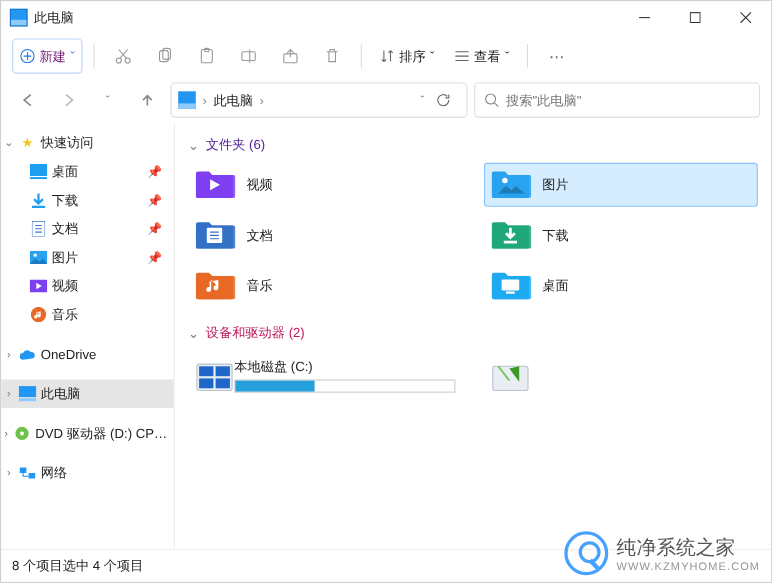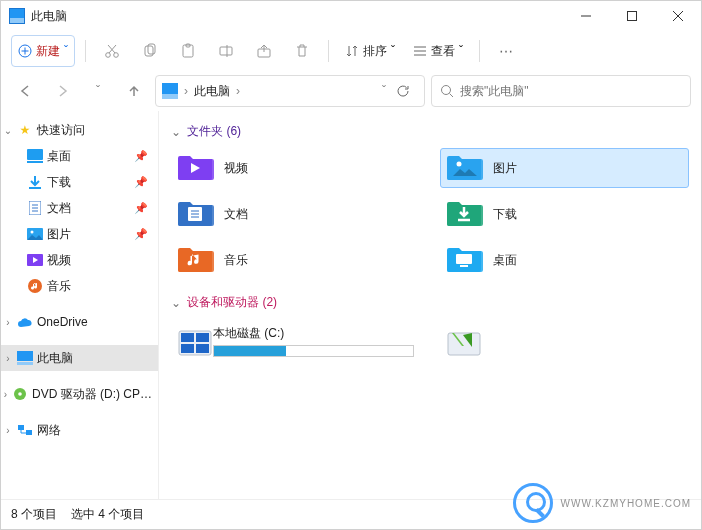--- a/index.html
+++ b/index.html
@@ -7,21 +7,21 @@
   .titlebar{height:30px;display:flex;align-items:center;padding:0 0 0 8px}
   .titlebar .icon{width:16px;height:16px;background:#2196f3;border:1px solid #1976d2;margin-right:6px;position:relative}
   .titlebar .icon::after{content:"";position:absolute;left:0;bottom:0;width:100%;height:5px;background:#90caf9}
   .titlebar .title{flex:0 0 auto}
   .titlebar .spacer{flex:1}
   .winbtn{width:46px;height:30px;display:flex;align-items:center;justify-content:center;color:#444}
   .winbtn svg{width:10px;height:10px}
   .toolbar{height:40px;display:flex;align-items:center;padding:0 10px;gap:6px}
   .tbtn{height:32px;min-width:32px;display:flex;align-items:center;justify-content:center;border-radius:4px;color:#666;padding:0 6px;gap:4px}
   .tbtn.primary{border:1px solid #bcd6f5;color:#1a73e8}
-  .tbtn.primary .txt{color:#b91c1c}
+  .tbtn.primary .txt{color:#701a75}
   .vsep{width:1px;height:22px;background:#ddd;margin:0 4px}
   .addressbar{height:40px;display:flex;align-items:center;padding:4px 10px;gap:6px}
   .navbtn{width:30px;height:30px;display:flex;align-items:center;justify-content:center;color:#888}
   .breadcrumb{flex:1;height:32px;border:1px solid #ddd;border-radius:4px;display:flex;align-items:center;padding:0 6px;gap:6px}
   .refresh{width:30px;height:30px;display:flex;align-items:center;justify-content:center;color:#666;margin-left:-4px}
   .searchbox{width:260px;height:32px;border:1px solid #ddd;border-radius:4px;display:flex;align-items:center;padding:0 8px;gap:6px;color:#888}
   .searchbox input{border:none;outline:none;flex:1;color:#888;background:transparent}
   .body{position:absolute;top:110px;bottom:30px;left:0;right:0;display:flex}
   .sidebar{width:158px;border-right:1px solid #eee;overflow:hidden;padding-top:6px}
   .sitem{height:26px;display:flex;align-items:center;padding-left:8px;gap:4px;white-space:nowrap;overflow:hidden}
@@ -39,21 +39,21 @@
   .folder{height:40px;display:flex;align-items:center;gap:10px;padding:2px 6px;border-radius:3px;border:1px solid transparent}
   .folder.selected{background:#d6ecff;border:1px solid #8ac3ff}
   .folder .fico{width:36px;height:32px;border-radius:4px}
   .drives{display:grid;grid-template-columns:1fr 1fr;column-gap:20px;row-gap:6px;margin-top:4px}
   .drive{display:flex;padding:2px 6px}
   .drive .dico{width:36px;height:36px}
   .drive .dinfo{flex:1}
   .drive .dbar{height:12px;border:1px solid #ccc;margin:3px 0;background:#fff;position:relative}
   .drive .dbar .fill{position:absolute;left:0;top:0;bottom:0;background:#26a0da}
   .drive .dtext{color:#666;font-size:11px}
-  .statusbar{position:absolute;left:0;right:0;bottom:0;height:30px;border-top:1px solid #eee;display:flex;align-items:center;padding:0 10px;gap:14px;color:#555}
+  .statusbar{position:absolute;left:0;right:0;bottom:0;height:30px;border-top:1px solid #eee;display:flex;align-items:center;padding:0 10px;color:#555}
   .watermark{position:absolute;right:10px;bottom:6px;display:flex;align-items:center;gap:8px;opacity:.9}
   .watermark .logo{width:40px;height:40px;border:3px solid #3498ff;border-radius:50%;position:relative}
   .watermark .logo::before{content:"";position:absolute;width:14px;height:14px;border:3px solid #3498ff;border-radius:50%;left:10px;top:6px}
   .watermark .logo::after{content:"";position:absolute;width:4px;height:10px;background:#3498ff;left:22px;top:22px;transform:rotate(-45deg)}
   .watermark .wtxt{font-size:18px;color:#444;font-weight:500}
   .watermark .wsub{font-size:10px;color:#888;letter-spacing:1px}
   svg{display:block}
 </style>
 </head>
 <body>
@@ -425,15 +425,16 @@
 </div>
 
 <div class="statusbar">
   <span>8 个项目</span>
   <span>选中 4 个项目</span>
 </div>
 
 <div class="watermark">
   <div class="logo"></div>
   <div>
+    <div class="wtxt">纯净系统之家</div>
     <div class="wsub">WWW.KZMYHOME.COM</div>
   </div>
 </div>
 
 </body></html>

